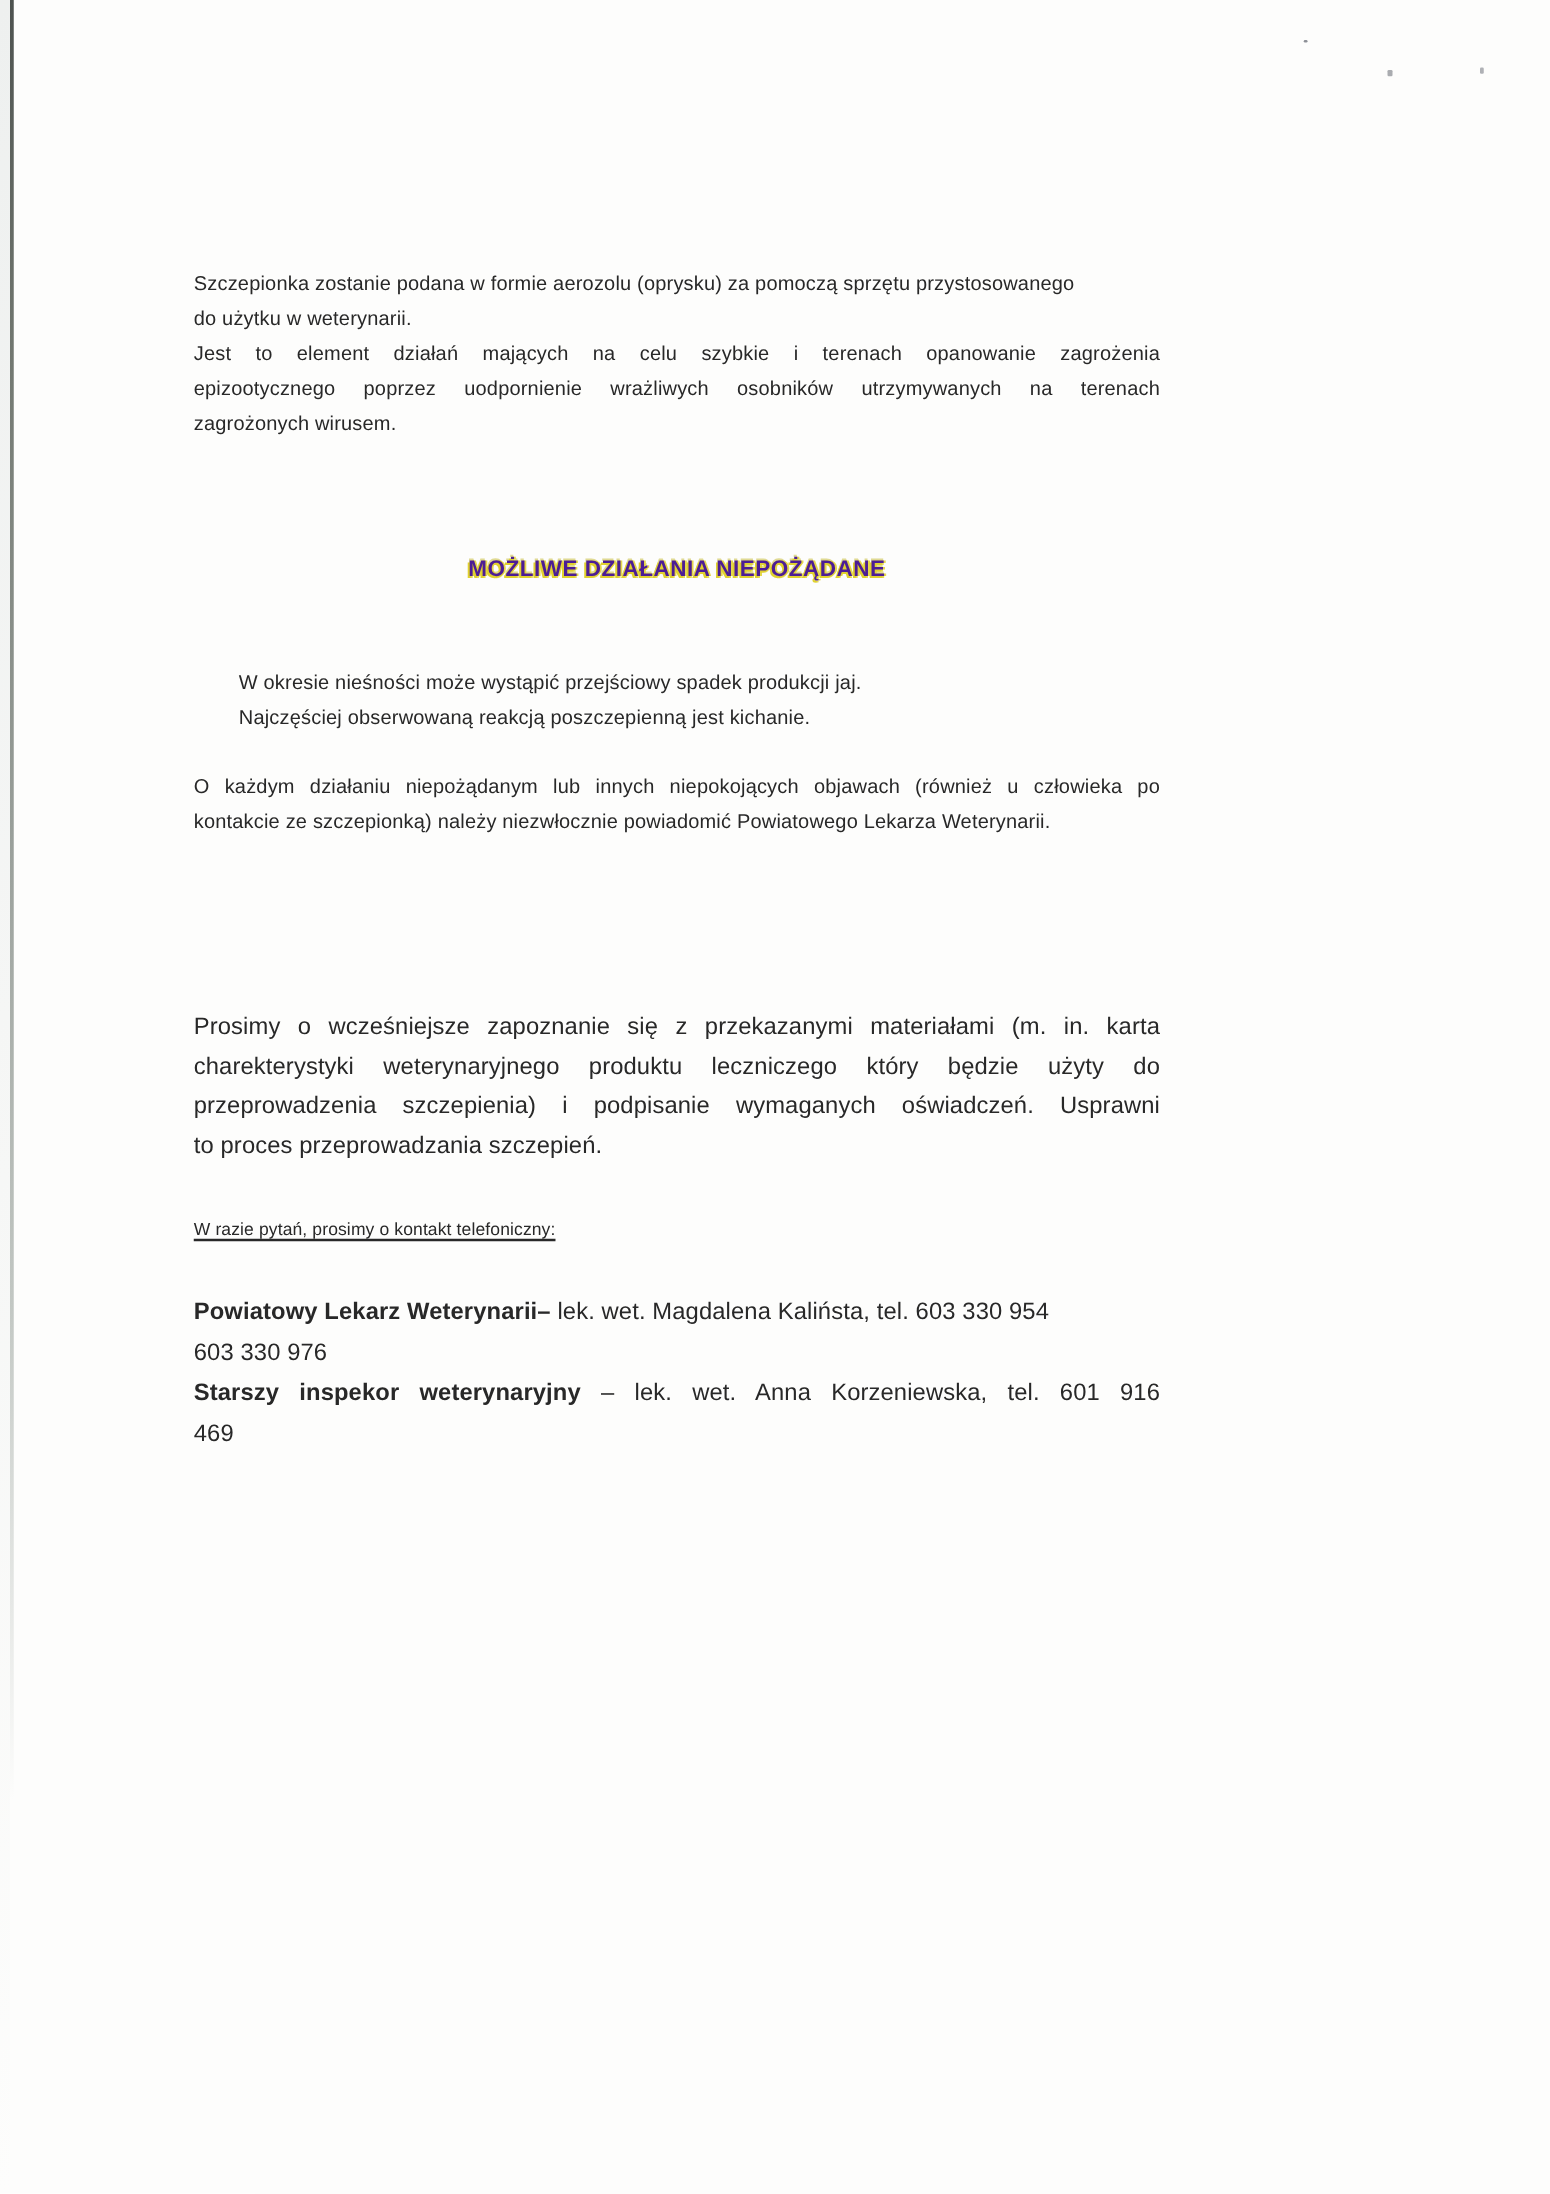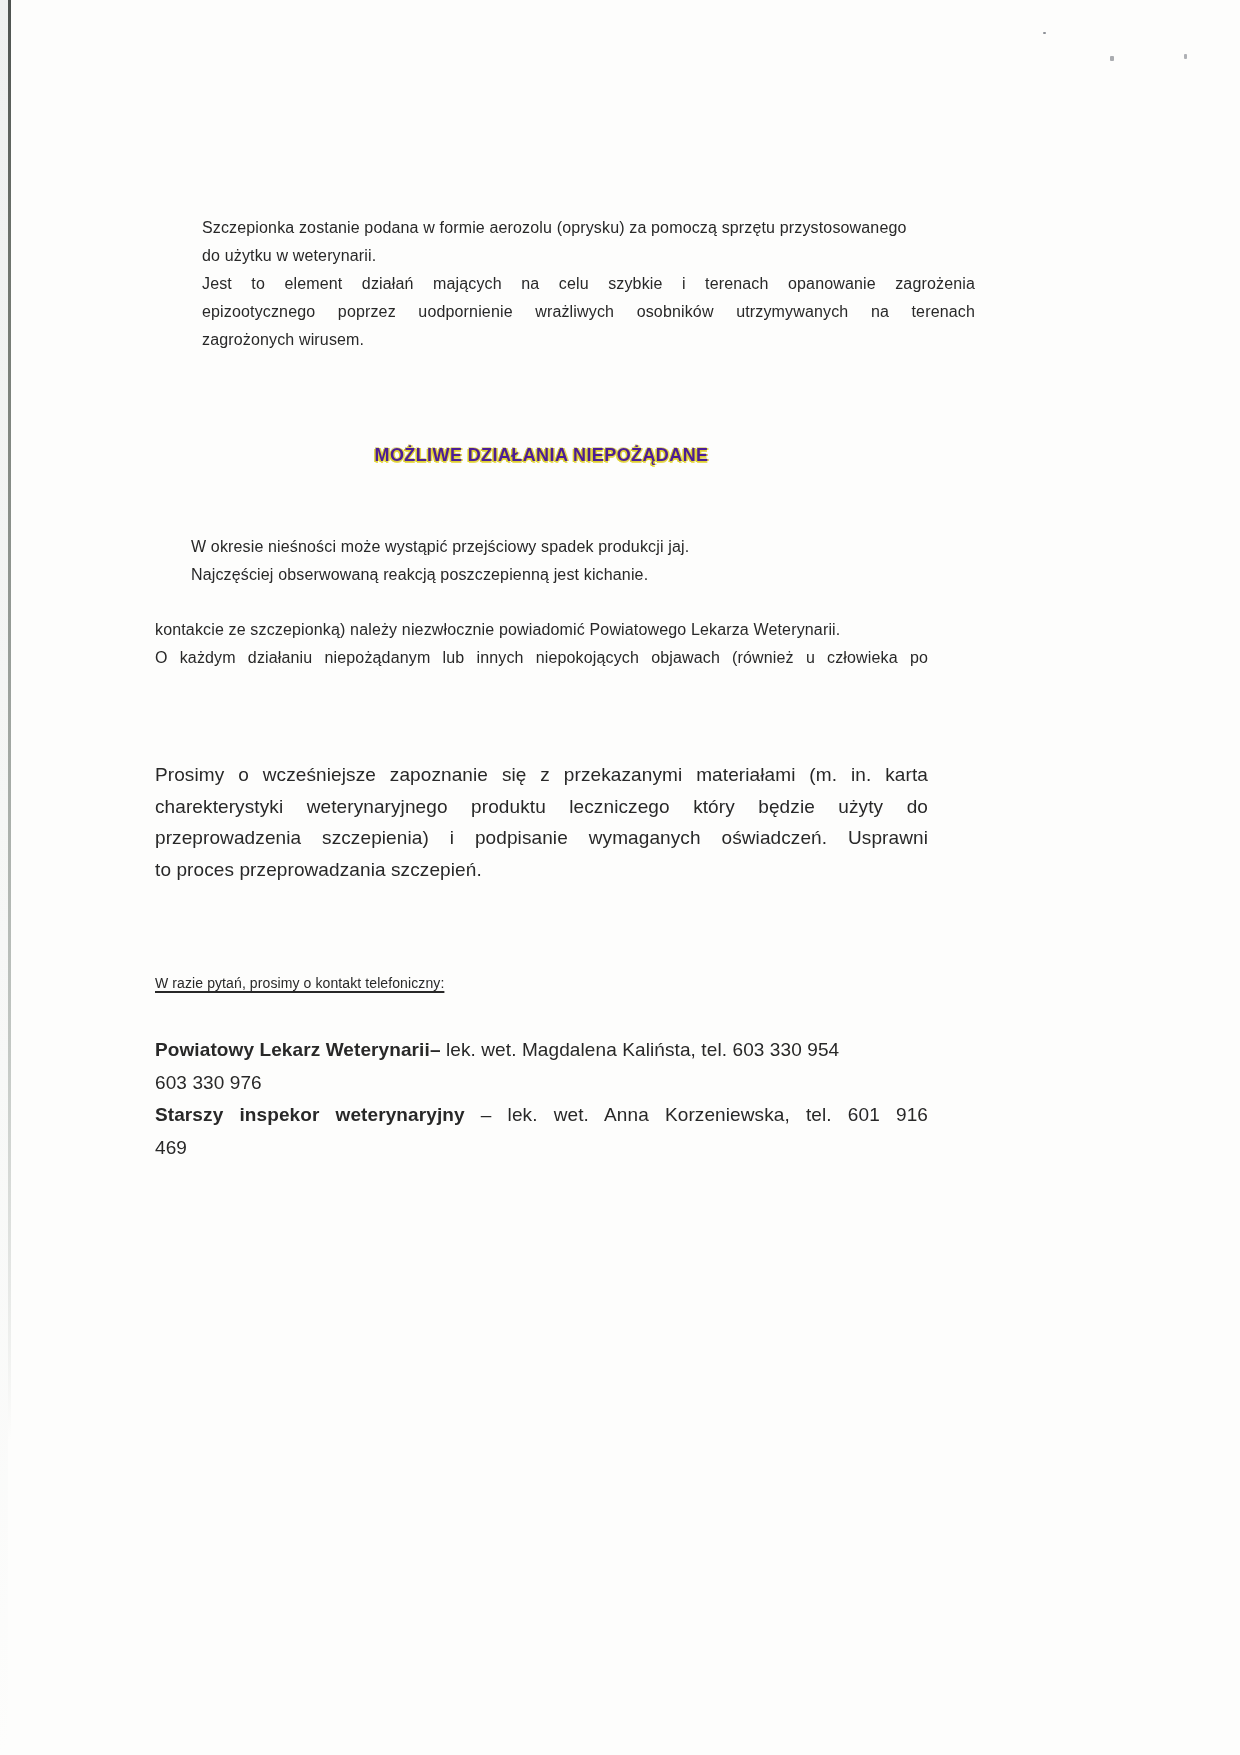--- a/index.html
+++ b/index.html
@@ -33,38 +33,38 @@
 
   
   .block { position: absolute; left: 155px; width: 773px; }
   .body-text { font-size: 16px; line-height: 28px; letter-spacing: 0.15px; }
   .big-text  { font-size: 19px; line-height: 31.5px; letter-spacing: 0.1px; }
   .line { text-align: left; }
   .just { text-align: justify; text-align-last: justify; white-space: nowrap; }
   .nowrap { white-space: nowrap; }
   .bold { font-weight: bold; text-align: center; }
 
-  #intro        { top: 214px; margin-left: 47px; }
+  #intro        { top: 214px; }
   #biosecurity  { top: 372px; }
   #adverse-heading {
     top: 445px;
     text-align: center;
     font-weight: bold;
     font-size: 18px;
     letter-spacing: 0.4px;
     color: #4c1d95;
     text-shadow:
       -1.5px 1px 0 #e0d12f,
        1.5px -0.5px 0 rgba(224,209,47,0.85),
        0 1.5px 0 rgba(224,209,47,0.8),
       -0.5px -1.5px 0 rgba(200,190,60,0.55);
   }
   #adverse      { top: 533px; margin-left: 36px; }
   #report       { top: 616px; }
-  #materials    { top: 759px; }
+  #materials    { top: 806px; }
   #contact-heading {
     top: 975px;
     font-size: 14px;
     letter-spacing: 0.1px;
     text-decoration: underline;
     text-decoration-thickness: 1.5px;
     text-underline-offset: 3px;
   }
   #contacts     { top: 1034px; line-height: 32.5px; }
 </style>
@@ -89,22 +89,22 @@
 
 
   <div id="adverse-heading" class="block">MOŻLIWE DZIAŁANIA NIEPOŻĄDANE</div>
 
   <div id="adverse" class="block body-text">
     <div class="line">W okresie nieśności może wystąpić przejściowy spadek produkcji jaj.</div>
     <div class="line">Najczęściej obserwowaną reakcją poszczepienną jest kichanie.</div>
   </div>
 
   <div id="report" class="block body-text">
+    <div class="line just">O każdym działaniu niepożądanym lub innych niepokojących objawach (również u człowieka po</div>
     <div class="line">kontakcie ze szczepionką) należy niezwłocznie powiadomić Powiatowego Lekarza Weterynarii.</div>
-    <div class="line just">O każdym działaniu niepożądanym lub innych niepokojących objawach (również u człowieka po</div>
   </div>
 
   <div id="materials" class="block big-text">
     <div class="line just">Prosimy o wcześniejsze zapoznanie się z przekazanymi materiałami (m. in. karta</div>
     <div class="line just">charekterystyki weterynaryjnego produktu leczniczego który będzie użyty do</div>
     <div class="line just">przeprowadzenia szczepienia) i podpisanie wymaganych oświadczeń. Usprawni</div>
     <div class="line">to proces przeprowadzania szczepień.</div>
   </div>
 
   <div id="contact-heading" class="block">W razie pytań, prosimy o kontakt telefoniczny:</div>

